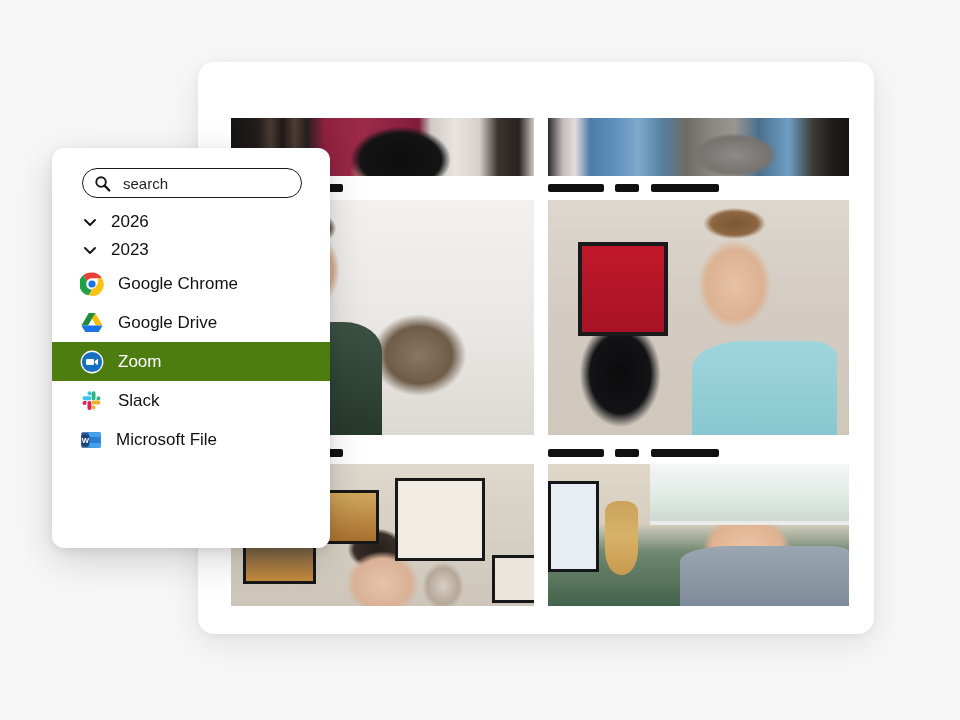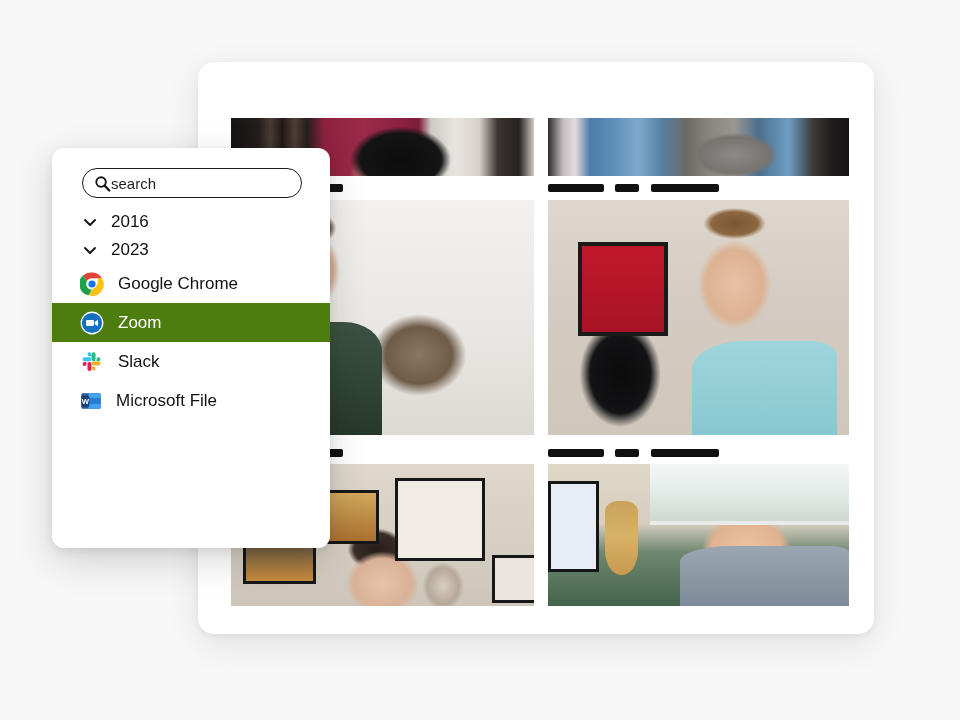--- a/index.html
+++ b/index.html
@@ -209,20 +209,21 @@
     margin-left: 11px;
     flex: 0 0 auto;
   }
   .search-input {
     border: none;
     outline: none;
     background: transparent;
     font-family: "Liberation Sans", sans-serif;
     font-size: 15px;
     color: #1b1b1b;
+    margin-left: 12px;
     width: 155px;
     padding: 0;
   }
   .search-input::placeholder { color: #1f1f1f; opacity: 1; }
 
   .tree { position: absolute; left: 0; top: 60px; width: 100%; }
 
   .group-row {
     display: flex;
     align-items: center;
@@ -337,21 +338,21 @@
   </div>
 
   <div class="tree">
 
     <div class="group-row">
       <span class="chev">
         <svg viewBox="0 0 16 16" width="16" height="16">
           <polyline points="3,6 8,11 13,6" fill="none" stroke="#141414" stroke-width="1.9" stroke-linecap="round" stroke-linejoin="round"></polyline>
         </svg>
       </span>
-      <span class="group-label">2016</span>
+      <span class="group-label">2026</span>
     </div>
 
     <div class="group-row">
       <span class="chev">
         <svg viewBox="0 0 16 16" width="16" height="16">
           <polyline points="3,6 8,11 13,6" fill="none" stroke="#141414" stroke-width="1.9" stroke-linecap="round" stroke-linejoin="round"></polyline>
         </svg>
       </span>
       <span class="group-label">2023</span>
     </div>
@@ -364,20 +365,31 @@
           <path d="M24 1a23 23 0 0 1 19.9 11.5H24a11.5 11.5 0 0 0-10.2 6.2L6.3 6.6A23 23 0 0 1 24 1z" fill="#e8403a"></path>
           <path d="M6.3 6.6l7.5 12.1A11.5 11.5 0 0 0 24 35.5l-6.6 11.1A23 23 0 0 1 6.3 6.6z" fill="#20a04a"></path>
           <path d="M43.9 12.5A23 23 0 0 1 17.4 46.6L27 30a11.5 11.5 0 0 0 7.5-17.5z" fill="#fbc114"></path>
           <circle cx="24" cy="24" r="9.5" fill="#ffffff"></circle>
           <circle cx="24" cy="24" r="7.2" fill="#1a73e8"></circle>
         </svg>
       </span>
       <span class="app-label">Google Chrome</span>
     </div>
 
+    <div class="app-row">
+      <span class="app-icon">
+        <svg viewBox="0 0 48 48" width="24" height="24">
+          <polygon points="17.5,4 30.5,4 45,29 32,29" fill="#fbbc04"></polygon>
+          <polygon points="17.5,4 3,29 16,29 30.5,4" fill="#1e8e3e"></polygon>
+          <polygon points="3,29 10.5,42 37.5,42 45,29" fill="#1a73e8"></polygon>
+          <polygon points="16,29 32,29 24,15" fill="#ffffff" opacity="0"></polygon>
+        </svg>
+      </span>
+      <span class="app-label">Google Drive</span>
+    </div>
 
     <div class="app-row selected">
       <span class="app-icon">
         <svg viewBox="0 0 48 48" width="24" height="24">
           <circle cx="24" cy="24" r="21.5" fill="#1570c0" stroke="#ffffff" stroke-width="2.6"></circle>
           <rect x="12" y="18" width="16" height="12" rx="2.6" fill="#ffffff"></rect>
           <polygon points="29.5,22 36,17.5 36,30.5 29.5,26" fill="#ffffff"></polygon>
         </svg>
       </span>
       <span class="app-label">Zoom</span>

